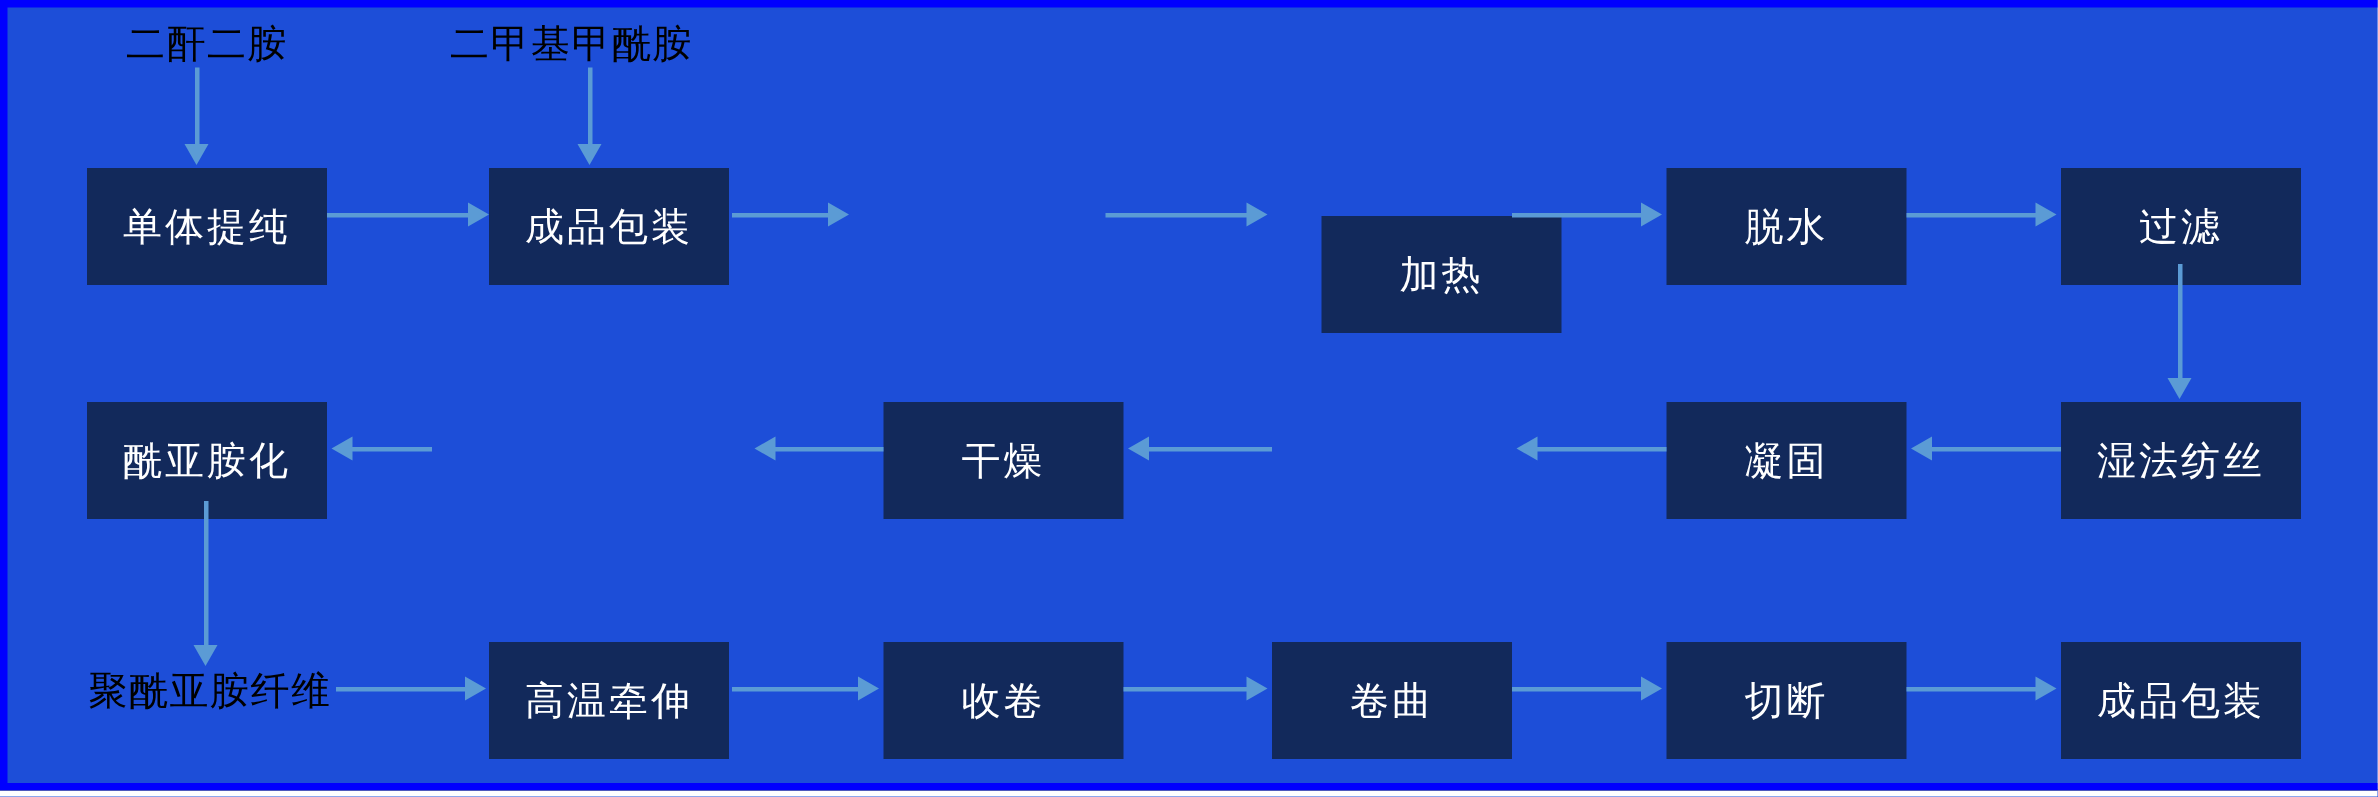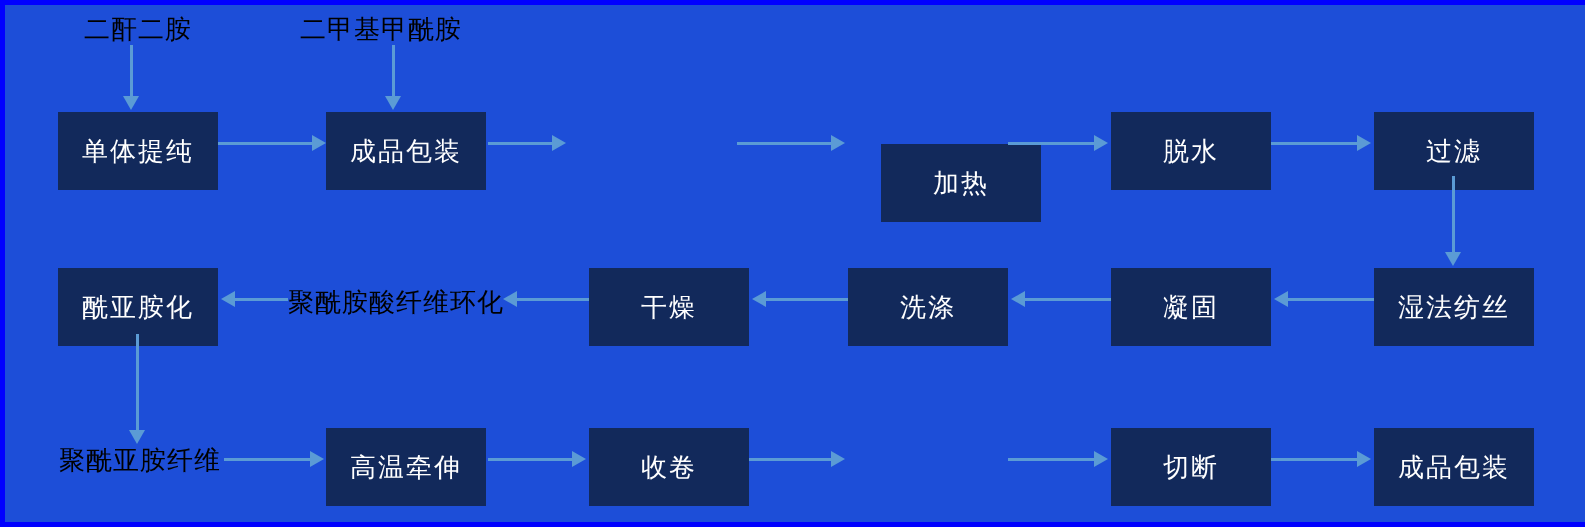--- a/index.html
+++ b/index.html
@@ -96,23 +96,21 @@
         <span class="shaft"></span>
         <span class="head"></span>
       </div>
 
     <div class="arrow down" style="left:1445px;top:176px;height:90px;">
         <span class="shaft"></span>
         <span class="head"></span>
       </div>
 
     <div class="node" style="left:58px;top:268px;text-align:right;">酰亚胺化</div>
-    <div class="flabel" style="left:284px;top:285px;width:224px;">聚酰胺酸纤维环化</div>
     <div class="node" style="left:589px;top:268px;">干燥</div>
-    <div class="node" style="left:848px;top:268px;">洗涤</div>
     <div class="node" style="left:1111px;top:268px;">凝固</div>
     <div class="node" style="left:1374px;top:268px;">湿法纺丝</div>
 
     <div class="arrow left" style="left:1274px;top:291px;width:100px;">
         <span class="shaft"></span>
         <span class="head"></span>
       </div>
     <div class="arrow left" style="left:1011px;top:291px;width:100px;">
         <span class="shaft"></span>
         <span class="head"></span>
@@ -131,20 +129,21 @@
       </div>
 
     <div class="arrow down" style="left:129px;top:334px;height:110px;">
         <span class="shaft"></span>
         <span class="head"></span>
       </div>
 
     <div class="flabel" style="left:50px;top:443px;width:180px;">聚酰亚胺纤维</div>
     <div class="node" style="left:326px;top:428px;">高温牵伸</div>
     <div class="node" style="left:589px;top:428px;">收卷</div>
+    <div class="node" style="left:848px;top:428px;">卷曲</div>
     <div class="node" style="left:1374px;top:428px;">成品包装</div>
     <div class="node" style="left:1111px;top:428px;">切断</div>
 
     <div class="arrow right" style="left:224px;top:451px;width:100px;">
         <span class="shaft"></span>
         <span class="head"></span>
       </div>
     <div class="arrow right" style="left:488px;top:451px;width:98px;">
         <span class="shaft"></span>
         <span class="head"></span>

